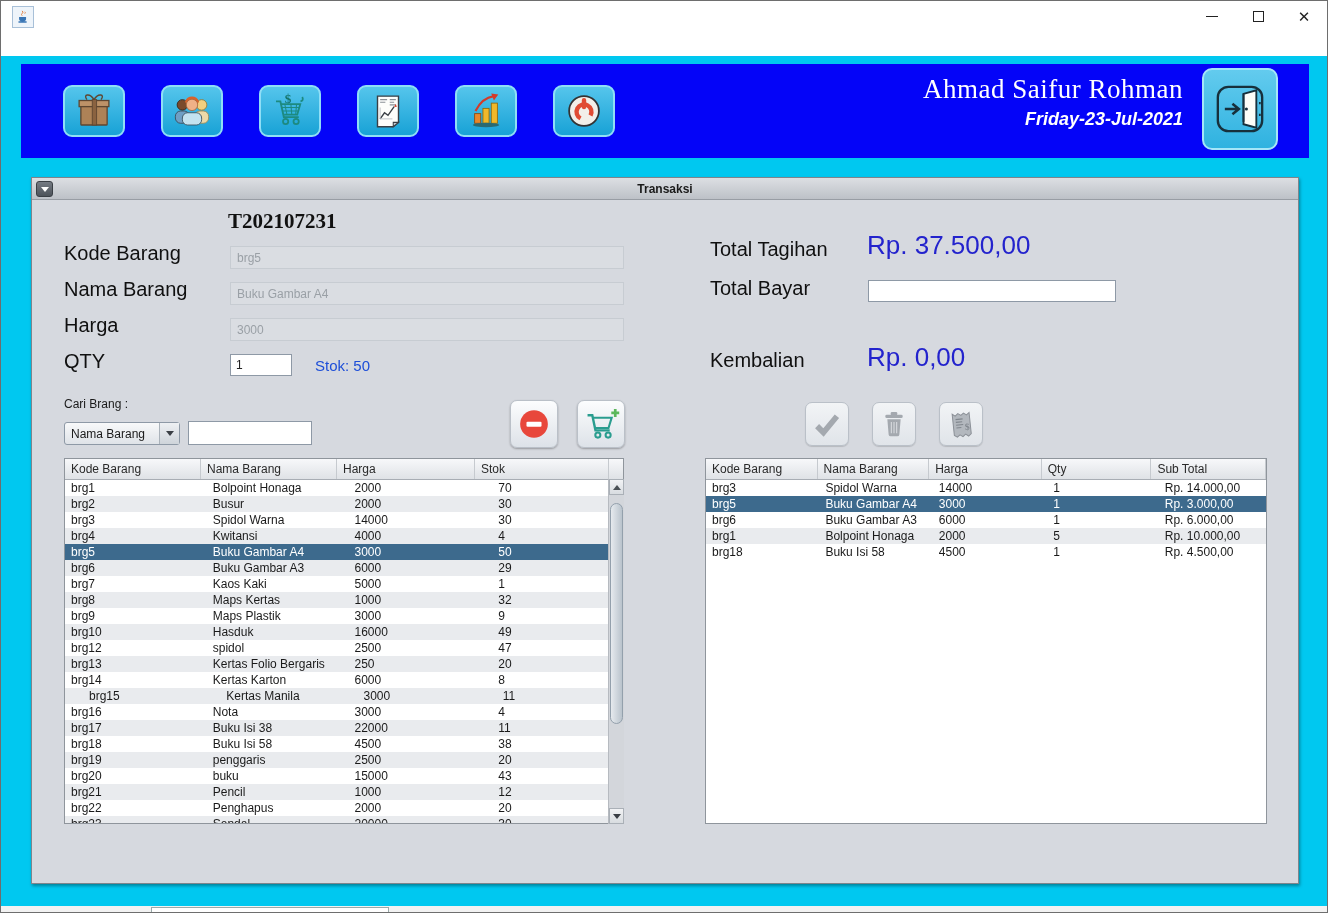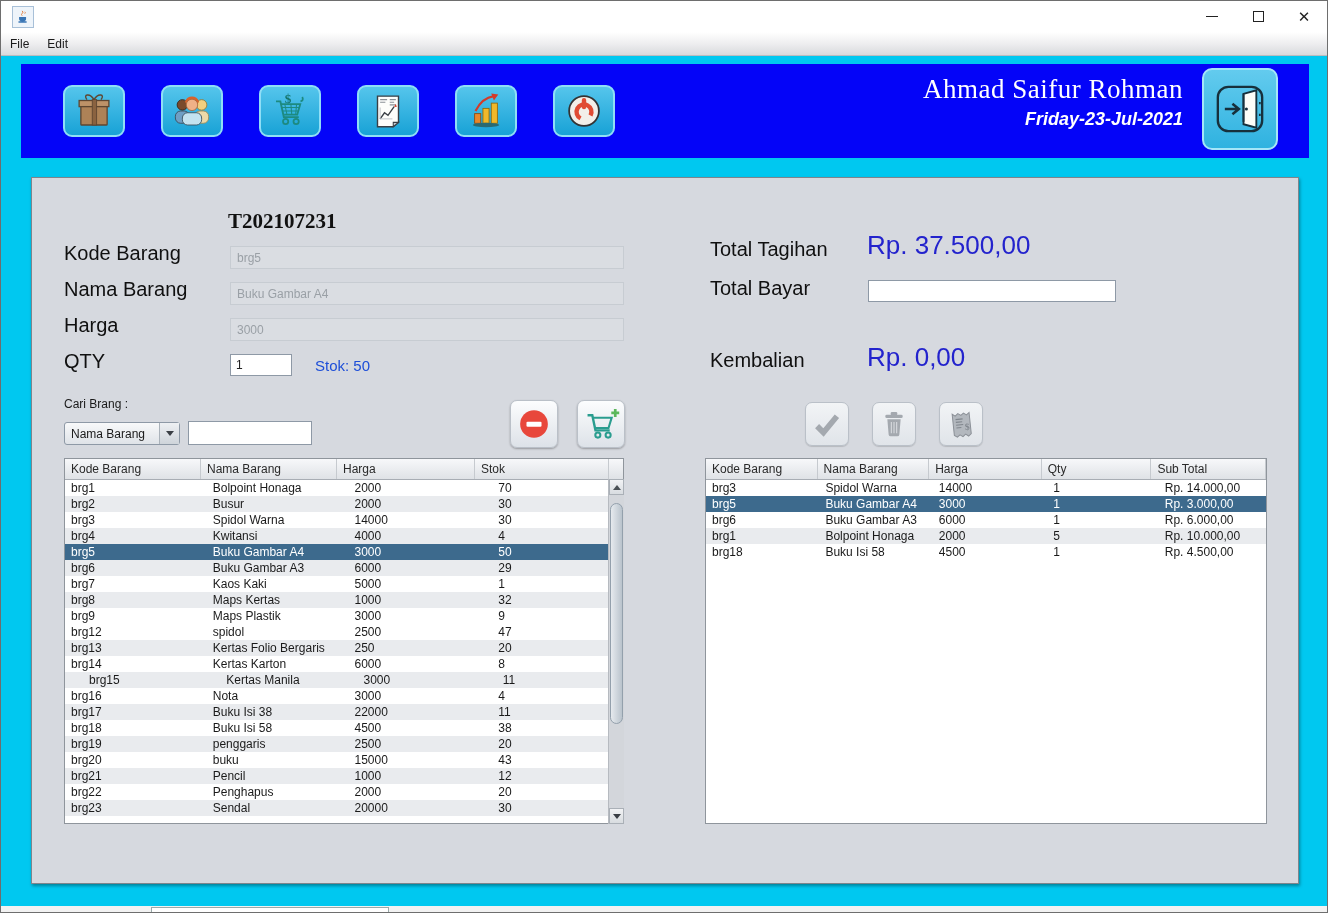--- a/index.html
+++ b/index.html
@@ -106,24 +106,20 @@
         </div>
       <div class="win-btn">
           <div class="glyph-max"></div>
         </div>
       <div class="win-btn">
           <div class="glyph-close">✕</div>
         </div>
     </div>
   </div>
 
-  <div class="menubar">
-    <div class="menu-item">File</div>
-    <div class="menu-item">Edit</div>
-  </div>
 
   <div class="appbody">
     <div class="bluebar">
 
       <div class="tb-btn" style="left:42px">
         <svg viewBox="0 0 48 48">
           <rect x="9" y="18" width="30" height="22" rx="1" fill="#ad8257" stroke="#5f4630" stroke-width="1.5"></rect>
           <rect x="7" y="12" width="34" height="7" fill="#bd9268" stroke="#5f4630" stroke-width="1.5"></rect>
           <rect x="22" y="11" width="5" height="29" fill="#8a6240" stroke="#5f4630" stroke-width="1"></rect>
           <path d="M24 11 C19 3 11 5 16 11" fill="none" stroke="#5f4630" stroke-width="1.6"></path>
@@ -196,20 +192,26 @@
           <path d="M27 11 l11 -3 v32 l-11 -3 z" fill="#fdfdf8" stroke="#17303c" stroke-width="1.6"></path>
           <path d="M27 11 v24" stroke="#17303c" stroke-width="1.6"></path>
           <circle cx="29.5" cy="24" r="1.3" fill="#17303c"></circle>
           <path d="M11 24 h11 M17.5 19.5 L23 24 l-5.5 4.5" fill="none" stroke="#17303c" stroke-width="2.2"></path>
           <path d="M41 18 v2 M41 28 v2" stroke="#17303c" stroke-width="1.5"></path>
         </svg>
       </div>
     </div>
 
     <div class="iframe">
+      <div class="iframe-titlebar">
+        <div class="iframe-menu-btn">
+          <div class="tri-down-white"></div>
+        </div>
+        <span>Transaksi</span>
+      </div>
 
       <div class="iframe-content">
 
         <div class="trans-id">T202107231</div>
 
         <div class="flabel" style="top:42px">Kode Barang</div>
         <div class="flabel" style="top:78px">Nama Barang</div>
         <div class="flabel" style="top:114px">Harga</div>
         <div class="flabel" style="top:150px">QTY</div>
 
@@ -299,20 +301,26 @@
                 <div class="t-cell" style="width: 136px;">Maps Kertas</div>
                 <div class="t-cell" style="width: 138px;">1000</div>
                 <div class="t-cell" style="width: 134px;">32</div>
               </div>
               <div class="t-row">
                 <div class="t-cell" style="width: 136px;">brg9</div>
                 <div class="t-cell" style="width: 136px;">Maps Plastik</div>
                 <div class="t-cell" style="width: 138px;">3000</div>
                 <div class="t-cell" style="width: 134px;">9</div>
               </div>
+              <div class="t-row alt">
+                <div class="t-cell" style="width: 136px;">brg10</div>
+                <div class="t-cell" style="width: 136px;">Hasduk</div>
+                <div class="t-cell" style="width: 138px;">16000</div>
+                <div class="t-cell" style="width: 134px;">49</div>
+              </div>
               <div class="t-row">
                 <div class="t-cell" style="width: 136px;">brg12</div>
                 <div class="t-cell" style="width: 136px;">spidol</div>
                 <div class="t-cell" style="width: 138px;">2500</div>
                 <div class="t-cell" style="width: 134px;">47</div>
               </div>
               <div class="t-row alt">
                 <div class="t-cell" style="width: 136px;">brg13</div>
                 <div class="t-cell" style="width: 136px;">Kertas Folio Bergaris</div>
                 <div class="t-cell" style="width: 138px;">250</div>

